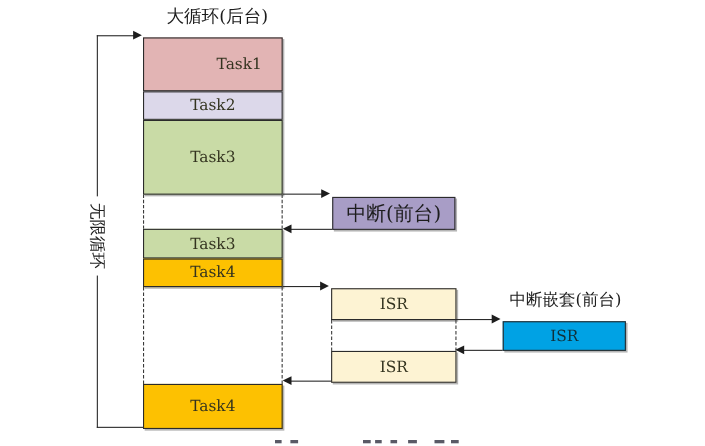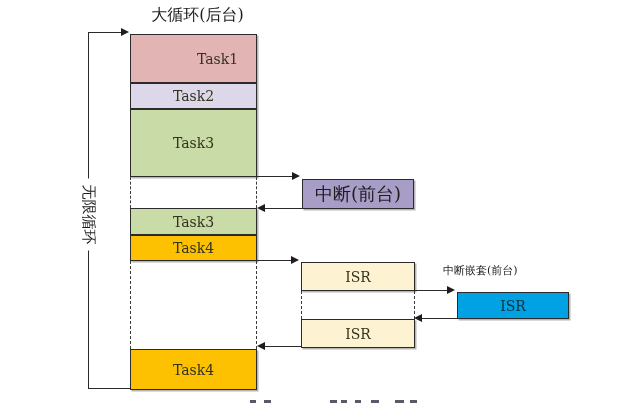--- a/index.html
+++ b/index.html
@@ -22,22 +22,22 @@
   .seg-task4b{left:130px;top:349px;width:127px;height:41px;background:#fdc101;}
 
   .interrupt-box{left:302px;top:179px;width:112px;height:30px;background:#a89dc6;font-size:18px;color:#1d1d1d;}
   .isr1{left:301px;top:262px;width:114px;height:29px;background:#fdf3d3;}
   .isr-gap{left:301px;top:291px;width:114px;height:28px;}
   .isr2{left:301px;top:319px;width:114px;height:29px;background:#fdf3d3;}
   .nested-isr{left:457px;top:292px;width:112px;height:27px;background:#00a2e4;color:#10303a;}
 
   .title-top{position:absolute;left:125px;top:5px;width:145px;text-align:center;
              font-size:16px;color:#1c1c1c;}
-  .nested-title{position:absolute;left:443px;top:263px;width:142px;text-align:left;
-                font-size:11px;color:#1c1c1c;}
+  .nested-title{position:absolute;left:443px;top:263px;width:142px;text-align:center;
+                font-size:15px;color:#1c1c1c;}
 
   .hline{position:absolute;height:1px;background:#2a2a2a;}
   .vline{position:absolute;width:1px;background:#2a2a2a;}
   .ar{position:absolute;width:0;height:0;border-top:4px solid transparent;border-bottom:4px solid transparent;}
   .ar.r{border-left:8px solid #1d1d1d;}
   .ar.l{border-right:8px solid #1d1d1d;}
 
   .loop-label{position:absolute;left:52px;top:205px;width:72px;height:19px;
               background:#ffffff;text-align:center;font-size:15px;line-height:19px;
               color:#1c1c1c;transform:rotate(90deg);transform-origin:center center;}

